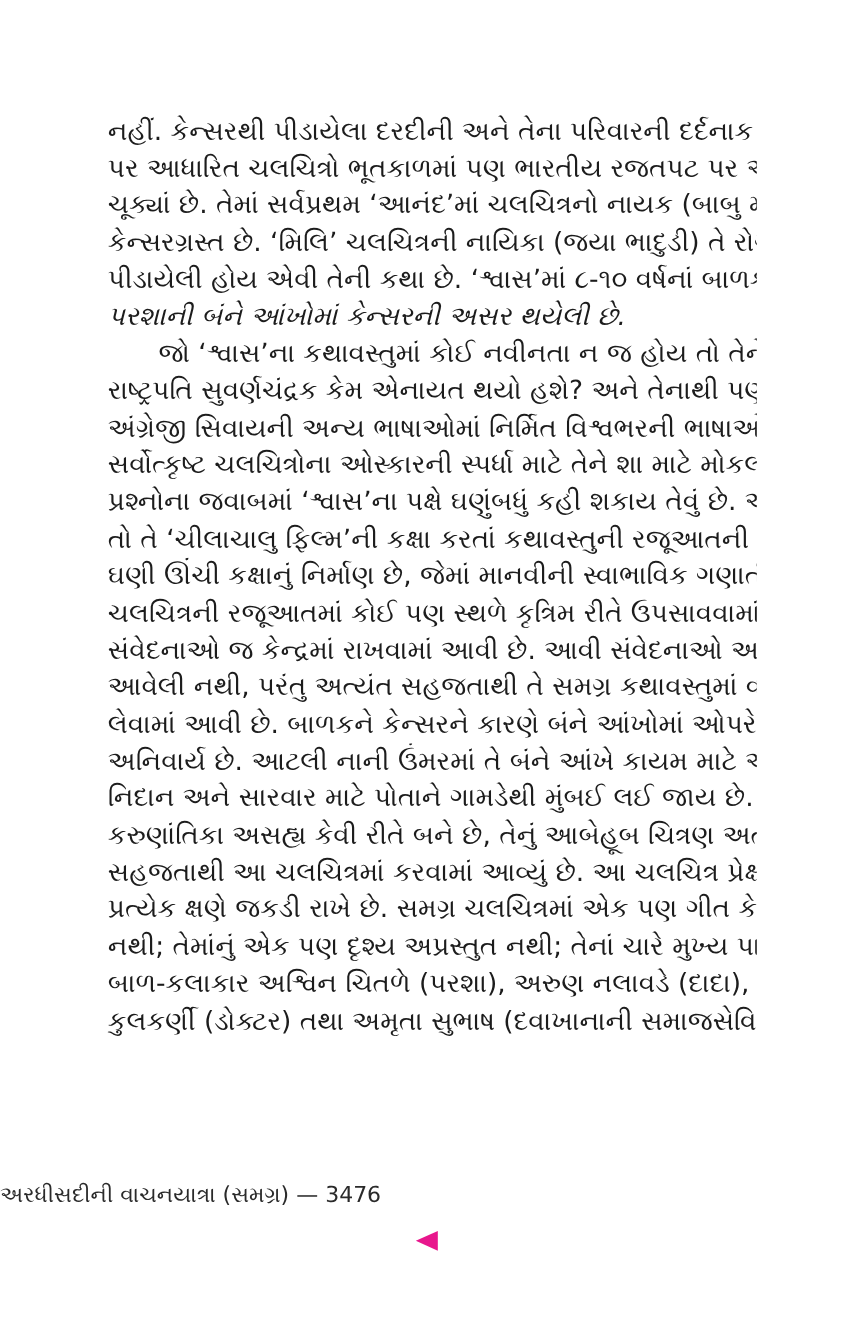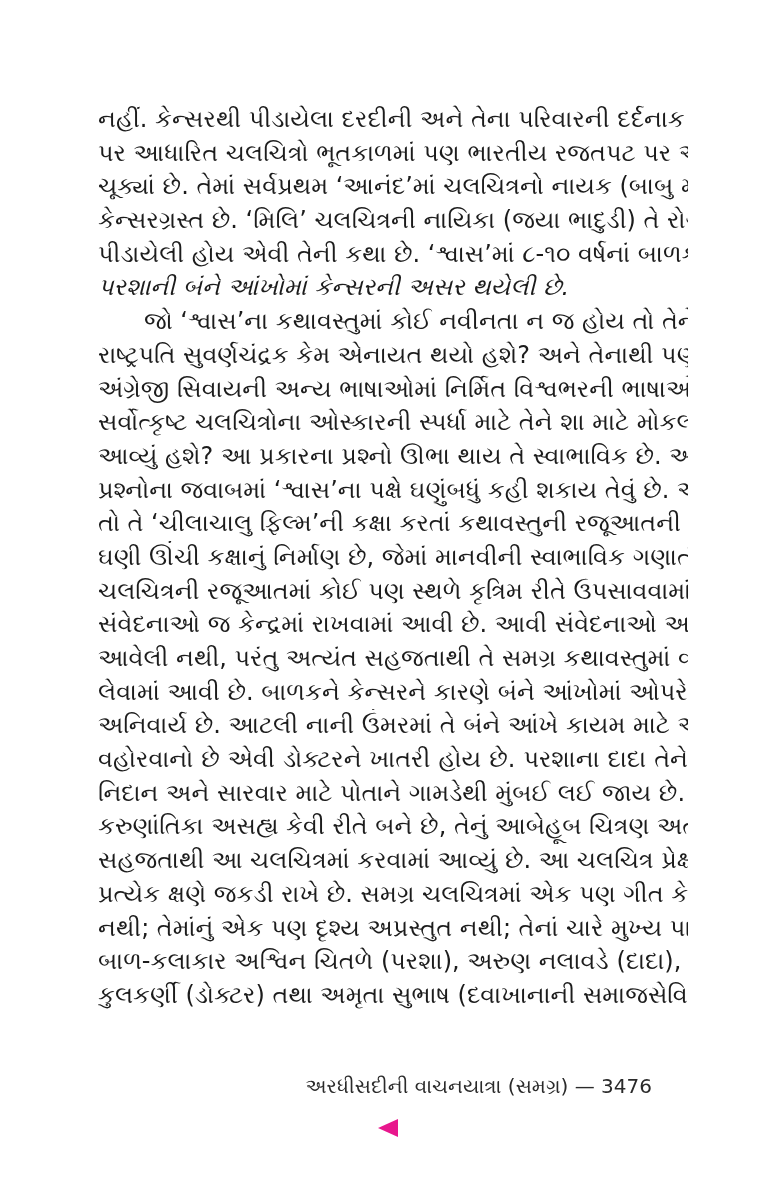--- a/index.html
+++ b/index.html
@@ -38,21 +38,21 @@
     font-style: italic;
   }
   .line.indent {
     padding-left: 46px;
   }
   #footer {
     position: absolute;
     left: 0;
     top: 1072px;
     width: 652px;
-    text-align: right;
+    text-align: left;
     font-size: 20px;
     line-height: 28px;
     color: #2a2a2a;
   }
   #end-marker {
     position: absolute;
     left: 378px;
     top: 1119px;
     width: 0;
     height: 0;
@@ -71,30 +71,28 @@
   <div class="line">નહીં. કેન્સરથી પીડાયેલા દરદીની અને તેના પરિવારની દર્દનાક કહાણી</div>
       <div class="line">પર આધારિત ચલચિત્રો ભૂતકાળમાં પણ ભારતીય રજતપટ પર આવી</div>
       <div class="line">ચૂક્યાં છે. તેમાં સર્વપ્રથમ ‘આનંદ’માં ચલચિત્રનો નાયક (બાબુ મોશાય)</div>
       <div class="line">કેન્સરગ્રસ્ત છે. ‘મિલિ’ ચલચિત્રની નાયિકા (જયા ભાદુડી) તે રોગથી</div>
       <div class="line">પીડાયેલી હોય એવી તેની કથા છે. ‘શ્વાસ’માં ૮-૧૦ વર્ષનાં બાળક</div>
       <div class="line justify-off">પરશાની બંને આંખોમાં કેન્સરની અસર થયેલી છે.</div>
       <div class="line indent">જો ‘શ્વાસ’ના કથાવસ્તુમાં કોઈ નવીનતા ન જ હોય તો તેને</div>
       <div class="line">રાષ્ટ્રપતિ સુવર્ણચંદ્રક કેમ એનાયત થયો હશે? અને તેનાથી પણ આગળ,</div>
       <div class="line">અંગ્રેજી સિવાયની અન્ય ભાષાઓમાં નિર્મિત વિશ્વભરની ભાષાઓનાં</div>
       <div class="line">સર્વોત્કૃષ્ટ ચલચિત્રોના ઓસ્કારની સ્પર્ધા માટે તેને શા માટે મોકલવામાં</div>
-      <div class="line">આવ્યું હશે? આ પ્રકારના પ્રશ્નો ઊભા થાય તે સ્વાભાવિક છે. આ</div>
       <div class="line">પ્રશ્નોના જવાબમાં ‘શ્વાસ’ના પક્ષે ઘણુંબધું કહી શકાય તેવું છે. એક</div>
       <div class="line">તો તે ‘ચીલાચાલુ ફિલ્મ’ની કક્ષા કરતાં કથાવસ્તુની રજૂઆતની દૃષ્ટિએ</div>
       <div class="line">ઘણી ઊંચી કક્ષાનું નિર્માણ છે, જેમાં માનવીની સ્વાભાવિક ગણાતી</div>
       <div class="line">ચલચિત્રની રજૂઆતમાં કોઈ પણ સ્થળે કૃત્રિમ રીતે ઉપસાવવામાં</div>
       <div class="line">સંવેદનાઓ જ કેન્દ્રમાં રાખવામાં આવી છે. આવી સંવેદનાઓ આ</div>
       <div class="line">આવેલી નથી, પરંતુ અત્યંત સહજતાથી તે સમગ્ર કથાવસ્તુમાં વણી</div>
       <div class="line">લેવામાં આવી છે. બાળકને કેન્સરને કારણે બંને આંખોમાં ઓપરેશન</div>
       <div class="line">અનિવાર્ય છે. આટલી નાની ઉંમરમાં તે બંને આંખે કાયમ માટે અંધત્વ</div>
-      <div class="line">વહોરવાનો છે એવી ડોક્ટરને ખાતરી હોય છે. પરશાના દાદા તેને</div>
       <div class="line">નિદાન અને સારવાર માટે પોતાને ગામડેથી મુંબઈ લઈ જાય છે. દાદા</div>
       <div class="line">કરુણાંતિકા અસહ્ય કેવી રીતે બને છે, તેનું આબેહૂબ ચિત્રણ અત્યંત</div>
       <div class="line">સહજતાથી આ ચલચિત્રમાં કરવામાં આવ્યું છે. આ ચલચિત્ર પ્રેક્ષકોને</div>
       <div class="line">પ્રત્યેક ક્ષણે જકડી રાખે છે. સમગ્ર ચલચિત્રમાં એક પણ ગીત કે નૃત્ય</div>
       <div class="line">નથી; તેમાંનું એક પણ દૃશ્ય અપ્રસ્તુત નથી; તેનાં ચારે મુખ્ય પાત્રો:</div>
       <div class="line">બાળ-કલાકાર અશ્વિન ચિતળે (પરશા), અરુણ નલાવડે (દાદા), સંદીપ</div>
       <div class="line">કુલકર્ણી (ડોક્ટર) તથા અમૃતા સુભાષ (દવાખાનાની સમાજસેવિકા)—આ</div>
     </div>
 
   <div id="footer">અરધીસદીની વાચનયાત્રા (સમગ્ર) — 3476</div>

